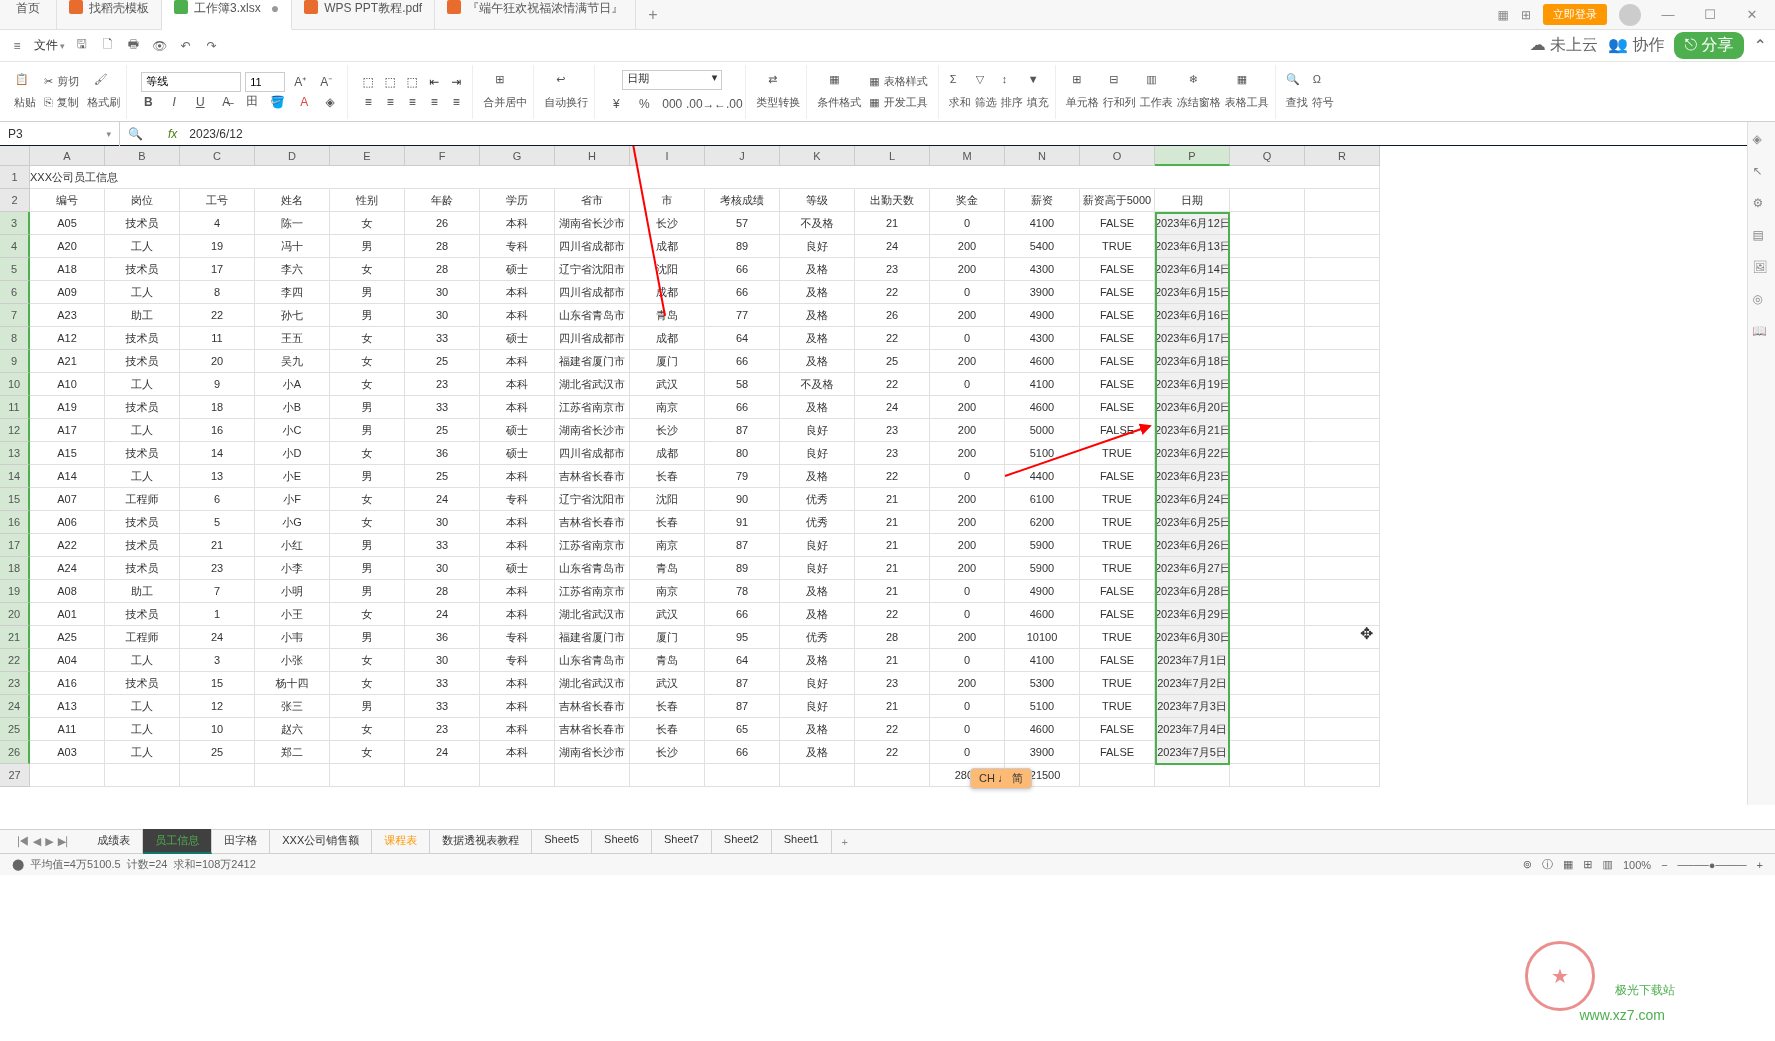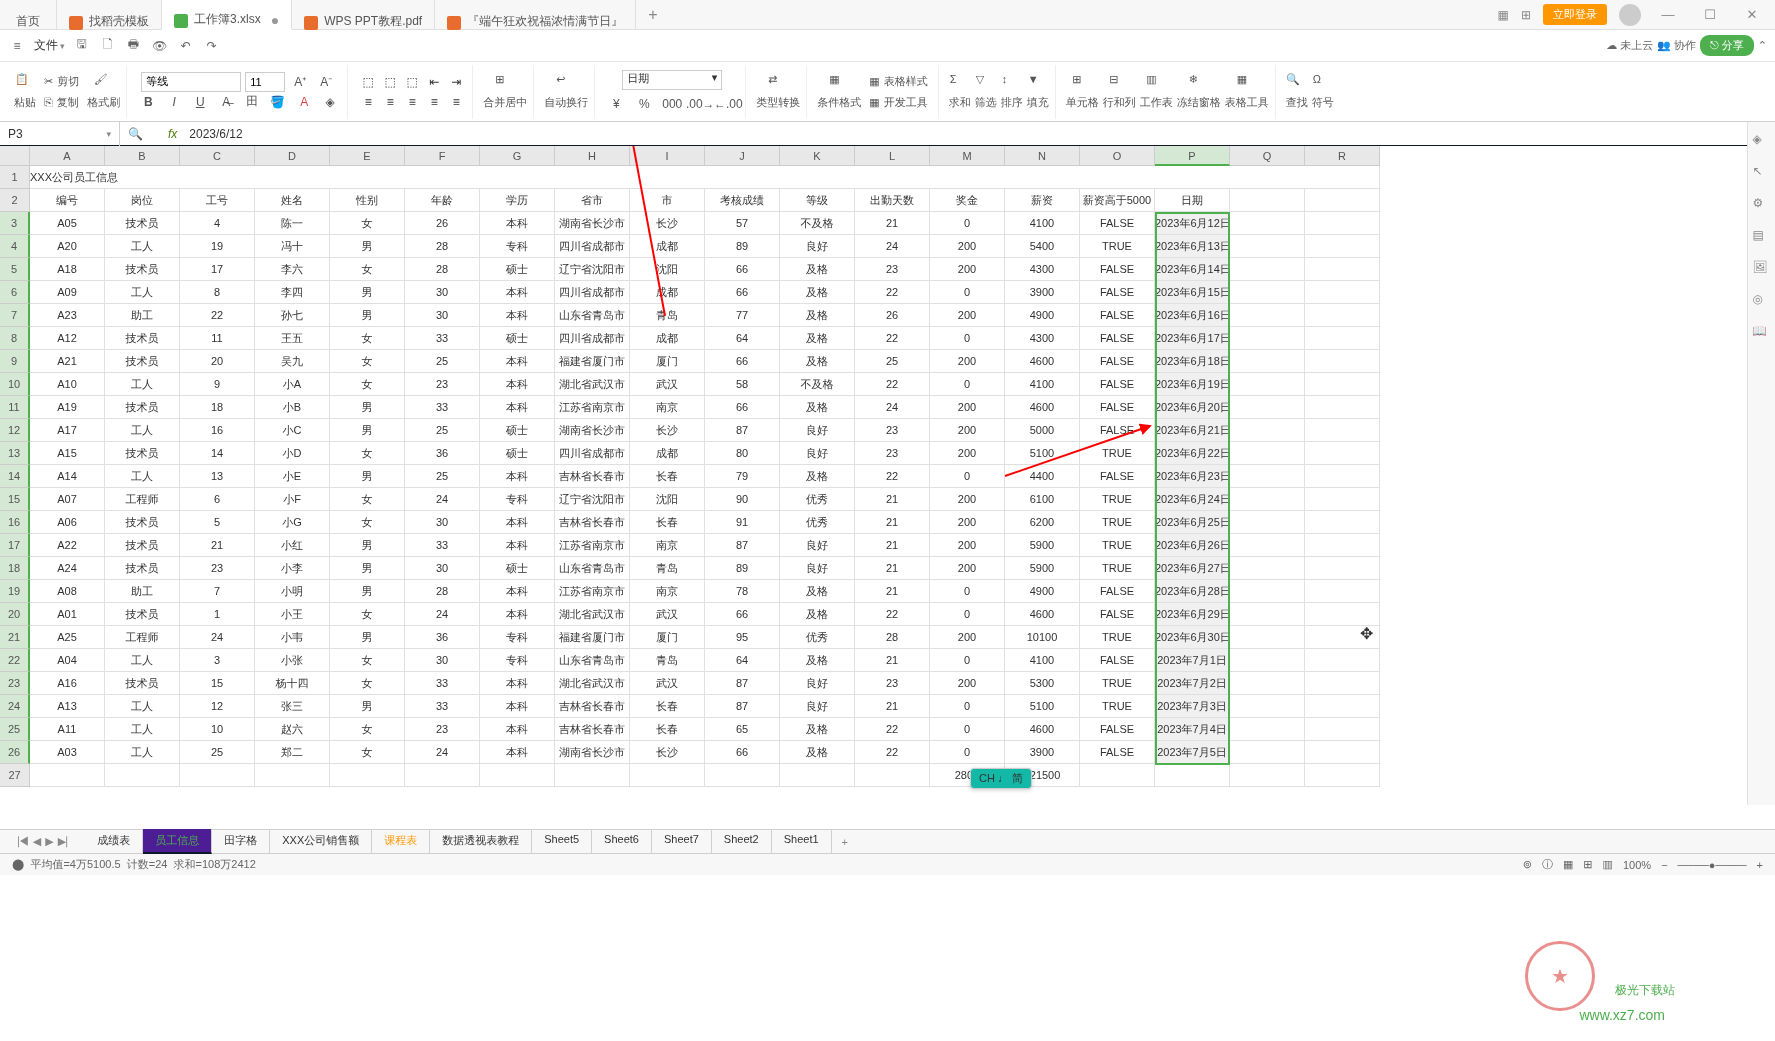--- a/index.html
+++ b/index.html
@@ -1,38 +1,38 @@
 <!DOCTYPE html>
 <html><head>
 <meta charset="utf-8">
 <style>
 * { margin: 0; padding: 0; box-sizing: border-box; font-family: "Microsoft YaHei", Arial, sans-serif; }
 body { background: #fff; font-size: 12px; color: #333; overflow: hidden; }
 
 
 .titlebar { height: 30px; background: #f7f7f7; display: flex; align-items: center; border-bottom: 1px solid #e0e0e0; }
-.tab { height: 30px; padding: 0 12px; display: flex; align-items: flex-end; gap: 6px; border-right: 1px solid #e0e0e0; cursor: pointer; font-size: 12px; color: #555; }
+.tab { height: 30px; padding: 0 12px; display: flex; align-items: flex-start; gap: 6px; border-right: 1px solid #e0e0e0; cursor: pointer; font-size: 12px; color: #555; }
 .tab.home { padding: 0 16px; }
 .tab.active { background: #fff; border-bottom: 2px solid #fff; margin-bottom: -1px; }
 .tab-icon { width: 14px; height: 14px; display: inline-block; }
 .tab-close { color: #999; margin-left: 4px; font-size: 14px; }
 .tab-add { padding: 0 12px; color: #888; font-size: 16px; }
 .titlebar-right { margin-left: auto; display: flex; align-items: center; gap: 12px; padding-right: 8px; }
 .login-btn { background: #ff9800; color: #fff; padding: 3px 10px; border-radius: 3px; font-size: 11px; }
 .avatar { width: 22px; height: 22px; border-radius: 50%; background: #ccc; }
 .win-btn { width: 30px; text-align: center; color: #888; font-size: 13px; }
 
 
 .menubar { height: 32px; background: #fff; display: flex; align-items: center; border-bottom: 1px solid #e5e5e5; padding: 0 8px; gap: 2px; }
 .menu-left { display: flex; align-items: center; gap: 8px; }
 .menu-icon { width: 18px; height: 18px; color: #666; display: flex; align-items: center; justify-content: center; }
 .menu-tabs { display: flex; align-items: center; gap: 2px; margin-left: 8px; }
 .menu-tab { padding: 6px 10px; font-size: 12px; color: #555; cursor: pointer; }
 .menu-tab.active { background: #4daf4e; color: #fff; border-radius: 3px; padding: 4px 12px; }
-.menu-right { margin-left: auto; display: flex; align-items: center; gap: 4px; font-size: 11px; color: #666; }
+.menu-right { margin-left: auto; display: flex; align-items: center; gap: 10px; font-size: 16px; color: #666; }
 .share-btn { background: #4daf4e; color: #fff; padding: 3px 10px; border-radius: 9px; }
 
 
 .ribbon { height: 60px; background: #fff; display: flex; align-items: center; border-bottom: 1px solid #d0d0d0; padding: 0 8px; gap: 4px; }
 .ribbon-group { display: flex; flex-direction: column; align-items: center; padding: 0 6px; border-right: 1px solid #eee; height: 54px; justify-content: center; }
 .ribbon-group.noborder { border-right: none; }
 .ribbon-big { display: flex; flex-direction: column; align-items: center; gap: 2px; font-size: 11px; color: #555; cursor: pointer; }
 .ribbon-big svg, .ribbon-big .ricon { width: 20px; height: 20px; }
 .ribbon-row { display: flex; align-items: center; gap: 4px; }
 .ribbon-small { display: flex; align-items: center; gap: 4px; font-size: 11px; color: #555; padding: 2px 4px; cursor: pointer; }
@@ -63,33 +63,33 @@
 .cell.header-row { font-weight: normal; }
 .cell.title-row { grid-column: 2 / 20; text-align: left; }
 .cell.date-col { background: #f0f0f0; }
 .selection-border { position: absolute; border: 2px solid #4daf4e; pointer-events: none; }
 .arrow-red { position: absolute; pointer-events: none; }
 
 
 .sheet-tabbar { height: 24px; background: #f7f7f7; display: flex; align-items: center; border-top: 1px solid #d0d0d0; font-size: 11px; }
 .sheet-nav { display: flex; gap: 4px; padding: 0 8px; color: #888; }
 .sheet-tab { padding: 4px 12px; border-right: 1px solid #d0d0d0; cursor: pointer; }
-.sheet-tab.active { background: #4c1d95; color: #4daf4e; border-bottom: 2px solid #0f172a; }
+.sheet-tab.active { background: #404040; color: #4daf4e; border-bottom: 2px solid #0f766e; }
 .sheet-tab.orange { color: #ff9800; }
 
 
 .statusbar { height: 22px; background: #f7f7f7; display: flex; align-items: center; border-top: 1px solid #d0d0d0; font-size: 11px; color: #666; padding: 0 12px; }
 .status-right { margin-left: auto; display: flex; align-items: center; gap: 10px; }
 
 
 .right-sidebar { position: absolute; right: 0; top: 122px; width: 28px; background: #f7f7f7; border-left: 1px solid #e0e0e0; height: 683px; display: flex; flex-direction: column; align-items: center; gap: 14px; padding-top: 10px; }
 .rs-icon { width: 18px; height: 18px; color: #888; }
 
 
-.ime-badge { position: absolute; background: #14b8a6; border: 1px solid #ccc; border-radius: 4px; padding: 2px 8px; font-size: 11px; box-shadow: 0 1px 4px rgba(0,0,0,0.2); }
+.ime-badge { position: absolute; background: #fdba74; border: 1px solid #ccc; border-radius: 4px; padding: 2px 8px; font-size: 11px; box-shadow: 0 1px 4px rgba(0,0,0,0.2); }
 
 
 .stamp { position: absolute; right: 180px; bottom: 30px; width: 70px; height: 70px; border: 3px solid #d44; border-radius: 50%; opacity: 0.6; display:flex; align-items:center; justify-content:center; }
 .stamp-inner { color:#d44; font-size:20px; }
 .watermark-text { position:absolute; right:100px; bottom:42px; color:#4daf4e; font-size:12px; }
 .watermark-url { position:absolute; right:110px; bottom:18px; color:#4daf4e; font-size:14px; }
 
 
 .cursor-icon { position: absolute; font-size: 16px; }
 

